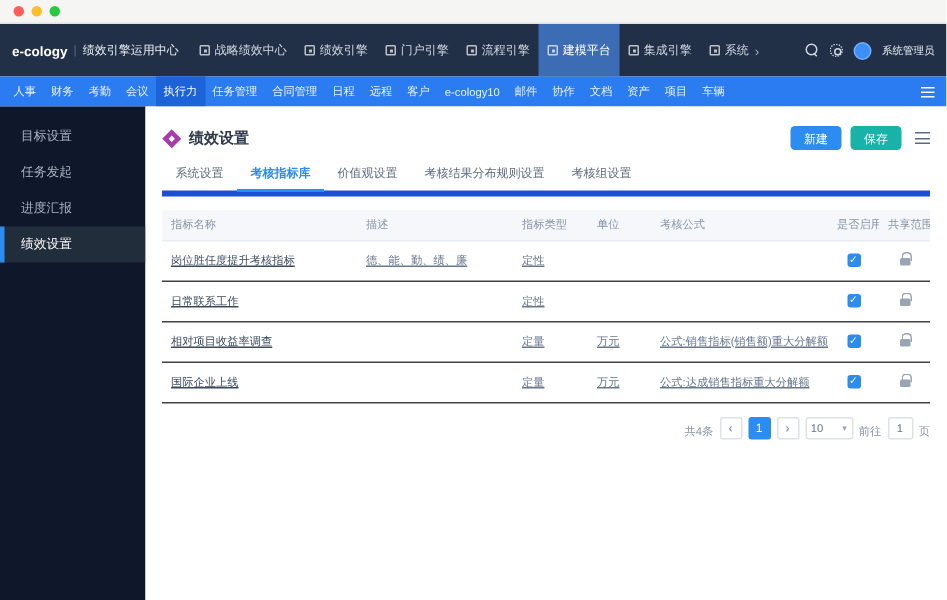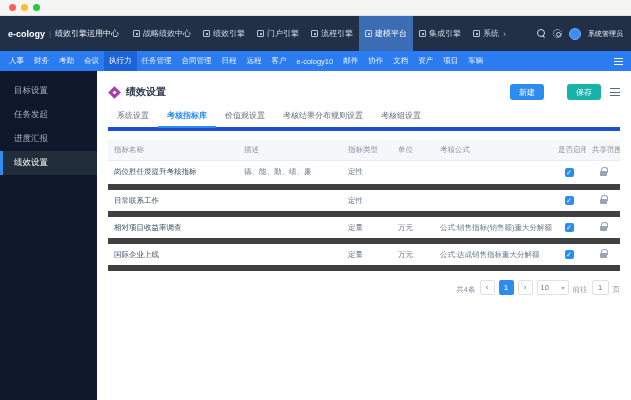--- a/index.html
+++ b/index.html
@@ -48,35 +48,35 @@
 
   .main { flex:1; background:#fff; padding:13px 11px 0 11px; min-width:0; }
 
   
   .content-header { display:flex; align-items:center; }
   .title-wrap { display:flex; align-items:center; gap:7px; }
   .diamond { width:9px; height:9px; background:#a73bac; transform:rotate(45deg); position:relative; margin-left:2px; }
   .diamond::after { content:""; position:absolute; left:3px; top:3px; width:3px; height:3px; background:#fff; }
   .page-title { font-size:10px; font-weight:bold; color:#303a4b; }
   .actions { margin-left:auto; display:flex; align-items:center; gap:6px; }
-  .btn { height:16px; padding:0 9px; border:none; border-radius:3px; font-size:8px; color:#fff; display:flex; align-items:center; cursor:pointer;margin-left:17px; }
+  .btn { height:16px; padding:0 9px; border:none; border-radius:3px; font-size:8px; color:#fff; display:flex; align-items:center; cursor:pointer; }
   .btn.primary { background:#2d8cf0; }
   .btn.secondary { background:#18b2a8; }
   .list-ico { width:10px; height:8px; border-top:1.5px solid #5a6b80; border-bottom:1.5px solid #5a6b80; position:relative; margin-left:3px; cursor:pointer; }
   .list-ico::after { content:""; position:absolute; left:0; right:0; top:2.5px; height:1.5px; background:#5a6b80; }
 
   
   .tabs { display:flex; margin-top:10px; border-bottom:4px solid #1d4ed8; }
   .tab { font-size:8px; color:#5f6b7c; padding:0 9px 5px 9px; cursor:pointer; white-space:nowrap; }
   .tab.active { color:#2d8cf0; font-weight:bold; border-bottom:2px solid #2d8cf0; margin-bottom:-1px; }
 
   
   table { border-collapse:collapse; table-layout:fixed; margin-top:9px; width:512px; }
   thead th { background:#f5f7fa; font-size:7.5px; color:#8794a6; font-weight:normal; text-align:left; height:20px; padding:0 6px; border-bottom:1px solid #e8ecf1; overflow:hidden; white-space:nowrap; }
-  tbody td { height:27px; font-size:7.5px; color:#69788d; padding:0 6px; border-bottom:6px solid #404040; overflow:hidden; white-space:nowrap; }
+  tbody td { height:27px; font-size:7.5px; color:#69788d; padding:0 6px; border-bottom:1px solid #404040; overflow:hidden; white-space:nowrap;text-decoration:underline; }
   td.name { color:#3b4a5f; }
   th.center, td.center { text-align:center; }
   .checkbox { display:inline-block; width:9px; height:9px; background:#2d8cf0; border-radius:2px; color:#fff; font-size:7px; line-height:9px; text-align:center; vertical-align:middle; cursor:pointer; }
   .checkbox::after { content:"✓"; }
   .lock { display:inline-block; position:relative; width:7px; height:5px; background:#9aa5b3; border-radius:1px; margin-top:4px; }
   .lock::before { content:""; position:absolute; top:-4px; left:1px; width:5px; height:5px; border:1px solid #9aa5b3; border-bottom:none; border-radius:3px 3px 0 0; }
 
   
   .pagination { display:flex; align-items:flex-end; justify-content:flex-end; gap:4px; margin-top:9px; font-size:7.5px; color:#8794a6; width:512px; }
   .page-box { min-width:15px; height:15px; border:1px solid #dde2e8; border-radius:2px; display:flex; align-items:center; justify-content:center; background:#fff; color:#66758a; font-size:8px; cursor:pointer; padding:0 3px; }

